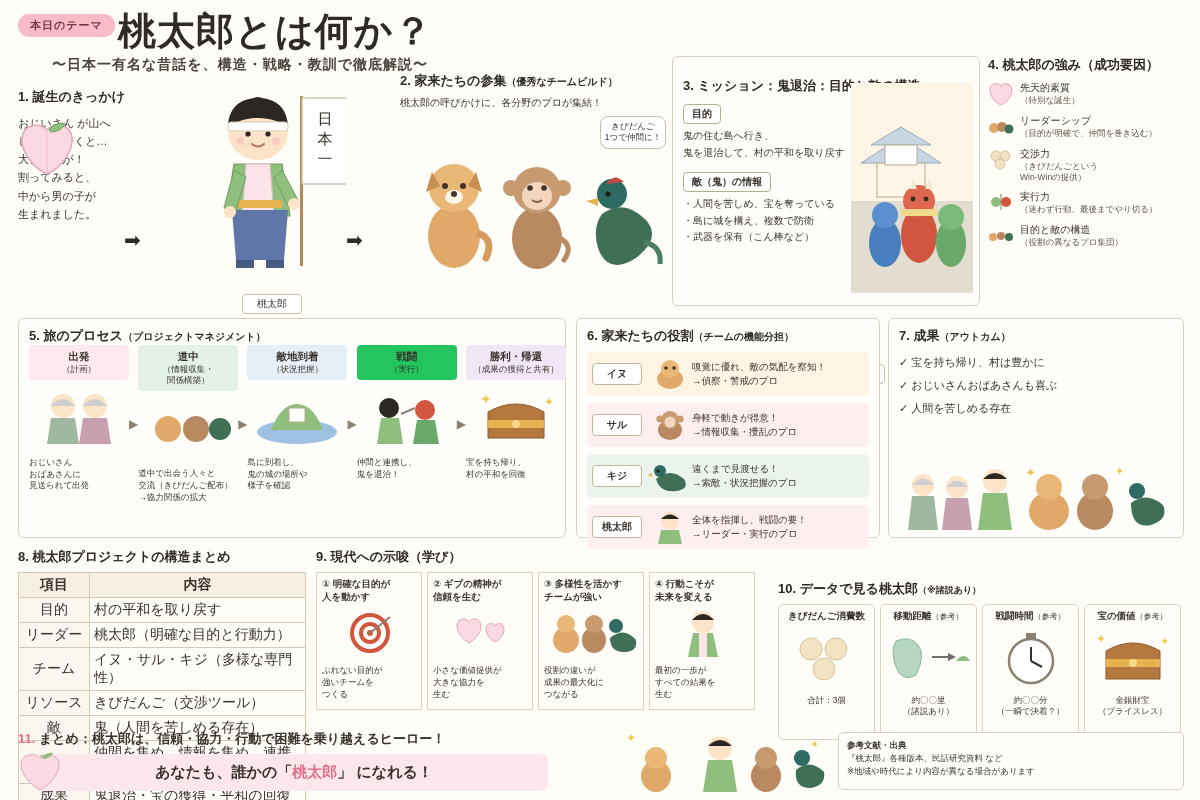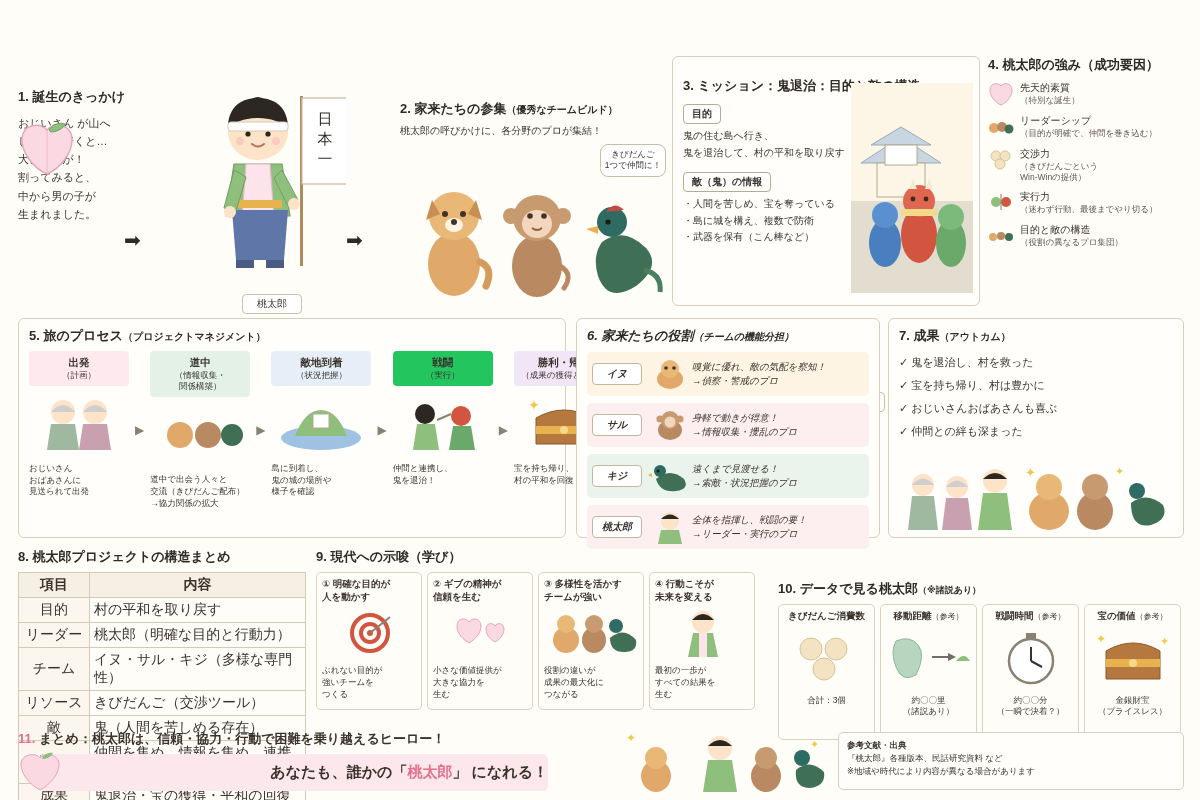--- a/index.html
+++ b/index.html
@@ -46,21 +46,21 @@
 
   
   #momo-fig{position:absolute;left:196px;top:78px;width:150px;height:210px;}
   .name-tag{
     position:absolute;font-size:10px;text-align:center;
     border:1px solid #cdbfa8;border-radius:4px;background:#fff;
     padding:2px 0;width:58px;
   }
 
   
-  #sec2{left:400px;top:100px;width:268px;height:215px;}
+  #sec2{left:400px;top:72px;width:268px;height:215px;}
   #sec2 .lead{font-size:10px;margin-top:5px;line-height:1.5;}
   .bubble{
     position:absolute;right:2px;top:44px;width:58px;
     border:1px solid #c9bda8;border-radius:8px;background:#fff;
     font-size:8.5px;text-align:center;padding:4px 3px;line-height:1.35;
   }
   .bubble:after{
     content:"";position:absolute;left:-6px;top:18px;
     border:5px solid transparent;border-right-color:#fff;
   }
@@ -75,33 +75,33 @@
 
   
   #sec4{left:988px;top:56px;width:196px;height:250px;}
   .str-row{display:flex;align-items:flex-start;margin-top:7px;}
   .str-ico{width:26px;height:26px;flex:0 0 26px;margin-right:6px;}
   .str-txt{font-size:10px;line-height:1.35;}
   .str-sub{font-size:8.5px;color:#5e564b;}
 
   
   #sec5{left:18px;top:318px;width:548px;height:220px;}
-  .proc{display:flex;gap:6px;margin-top:6px;}
+  .proc{display:flex;}
   .proc-step{width:100px;}
   .proc-head{
     border-radius:4px;text-align:center;font-size:10.5px;font-weight:bold;
     padding:5px 2px;line-height:1.3;
   }
   .proc-head .s{font-size:8.5px;font-weight:normal;display:block;}
   .proc-img{height:66px;margin-top:4px;}
   .proc-cap{font-size:8.5px;line-height:1.4;margin-top:3px;}
   .proc-arrow{align-self:center;font-size:12px;color:#8a8173;}
 
   
-  #sec6{left:576px;top:318px;width:304px;height:220px;font-style:italic;}
+  #sec6{left:576px;top:318px;width:304px;height:220px;}
   .role-row{display:flex;align-items:center;margin-top:7px;border-radius:5px;padding:5px 5px;}
   .role-chip{
     width:48px;flex:0 0 48px;text-align:center;font-size:10px;font-weight:bold;
     border:1px solid #c4b69c;border-radius:4px;background:#fff;padding:3px 0;margin-right:6px;
   }
   .role-ico{width:44px;flex:0 0 44px;}
   .role-txt{font-size:9.5px;line-height:1.45;}
 
   
   #sec7{left:888px;top:318px;width:296px;height:220px;}
@@ -111,21 +111,21 @@
   #sec8{left:18px;top:548px;width:288px;height:172px;}
   table.tbl{border-collapse:collapse;width:100%;margin-top:6px;font-size:14px;}
   table.tbl th,table.tbl td{border:1px solid #d5c9b5;padding:3px 4px;}
   table.tbl th{background:#f5efe4;font-weight:bold;text-align:center;}
   table.tbl td.k{width:62px;text-align:center;background:#fbf7ef;}
 
   
   #sec9{left:316px;top:548px;width:452px;height:172px;}
   .ins{display:flex;gap:5px;margin-top:6px;}
   .ins-card{
-    width:106px;border:1px solid #ddd2bf;border-radius:5px;background:#fffdf8;
+    width:106px;border:1px solid #ddd2bf;border-radius:0;background:#fffdf8;
     padding:5px 5px;box-sizing:border-box;height:138px;position:relative;
   }
   .ins-h{font-size:9.5px;font-weight:bold;line-height:1.35;min-height:26px;}
   .ins-img{height:50px;margin-top:4px;}
   .ins-c{font-size:8.5px;line-height:1.4;margin-top:3px;}
 
   
   #sec10{left:778px;top:580px;width:406px;height:172px;}
   .data{display:flex;gap:5px;margin-top:6px;}
   .data-card{
@@ -135,38 +135,43 @@
   .data-h{font-size:9.5px;font-weight:bold;}
   .data-h .p{font-size:8px;font-weight:normal;}
   .data-img{height:62px;margin-top:4px;}
   .data-c{font-size:8.5px;line-height:1.35;margin-top:2px;}
 
   
   #sec11{left:18px;top:730px;width:600px;height:62px;}
   .s11-title{font-size:13px;font-weight:bold;}
   .s11-banner{
     margin-top:6px;background:#fce7ec;border-radius:6px;
-    text-align:right;font-size:15px;font-weight:bold;color:#3a332c;
+    text-align:center;font-size:15px;font-weight:bold;color:#3a332c;
     padding:9px 0;width:508px;margin-left:22px;
   }
   .pink{color:#e2708c;}
 
   
   #refs{left:838px;top:732px;width:346px;height:58px;
     border:1px solid #d9cfc0;border-radius:5px;background:#fffefb;padding:6px 8px;}
   #refs div{font-size:8.5px;line-height:1.55;}
 
   
   #footer-ill{position:absolute;left:620px;top:726px;width:210px;height:70px;}
 </style>
 </head>
 <body>
 
 <div class="page">
 
+  <div class="header">
+    <div class="theme-badge">本日のテーマ</div>
+    <div class="main-title">桃太郎とは何か？</div>
+    <div class="sub-title">〜日本一有名な昔話を、構造・戦略・教訓で徹底解説〜</div>
+  </div>
 
   <div class="panel" id="sec1">
     <div class="sec-title">
       <span class="sec-num">1.</span>
       <span>誕生のきっかけ</span>
     </div>
     <div class="body" style="white-space:pre-line">おじいさん が山へ
 しばらく行くと…
 大きな桃が！
 割ってみると、
@@ -511,24 +516,23 @@
 →リーダー・実行のプロ</div>
     </div>
   </div>
 
   <div class="panel bordered" id="sec7" style="padding:8px 10px">
     <div class="sec-title">
       <span>7.</span>
       <span>成果</span><span style="font-size:10px">（アウトカム）</span>
     </div>
     <div class="check" style="margin-top:6px">
-      <div><span>✓</span> <span>鬼を退治し、村を救った</span></div>
       <div><span>✓</span> <span>宝を持ち帰り、村は豊かに</span></div>
       <div><span>✓</span> <span>おじいさんおばあさんも喜ぶ</span></div>
-      <div><span>✓</span> <span>仲間との絆も深まった</span></div>
+      <div><span>✓</span> <span>人間を苦しめる存在</span></div>
     </div>
     <svg style="position:absolute;left:10px;bottom:4px;width:276px;height:74px" viewBox="0 0 276 74">
       <circle cx="24" cy="26" r="11" fill="#fde3c8"></circle>
         <path d="M13 26q11-13 22 0z" fill="#cfcfcf"></path>
         <path d="M13 37h22l4 34H9z" fill="#9fb8a0"></path>
       <circle cx="58" cy="28" r="11" fill="#fde3c8"></circle>
         <path d="M47 28q11-13 22 0z" fill="#cfcfcf"></path>
         <path d="M47 39h22l4 32H43z" fill="#c9a0b0"></path>
       <circle cx="96" cy="22" r="12" fill="#fde3c8"></circle>
         <path d="M84 20q12-12 24 0z" fill="#2c2722"></path>

